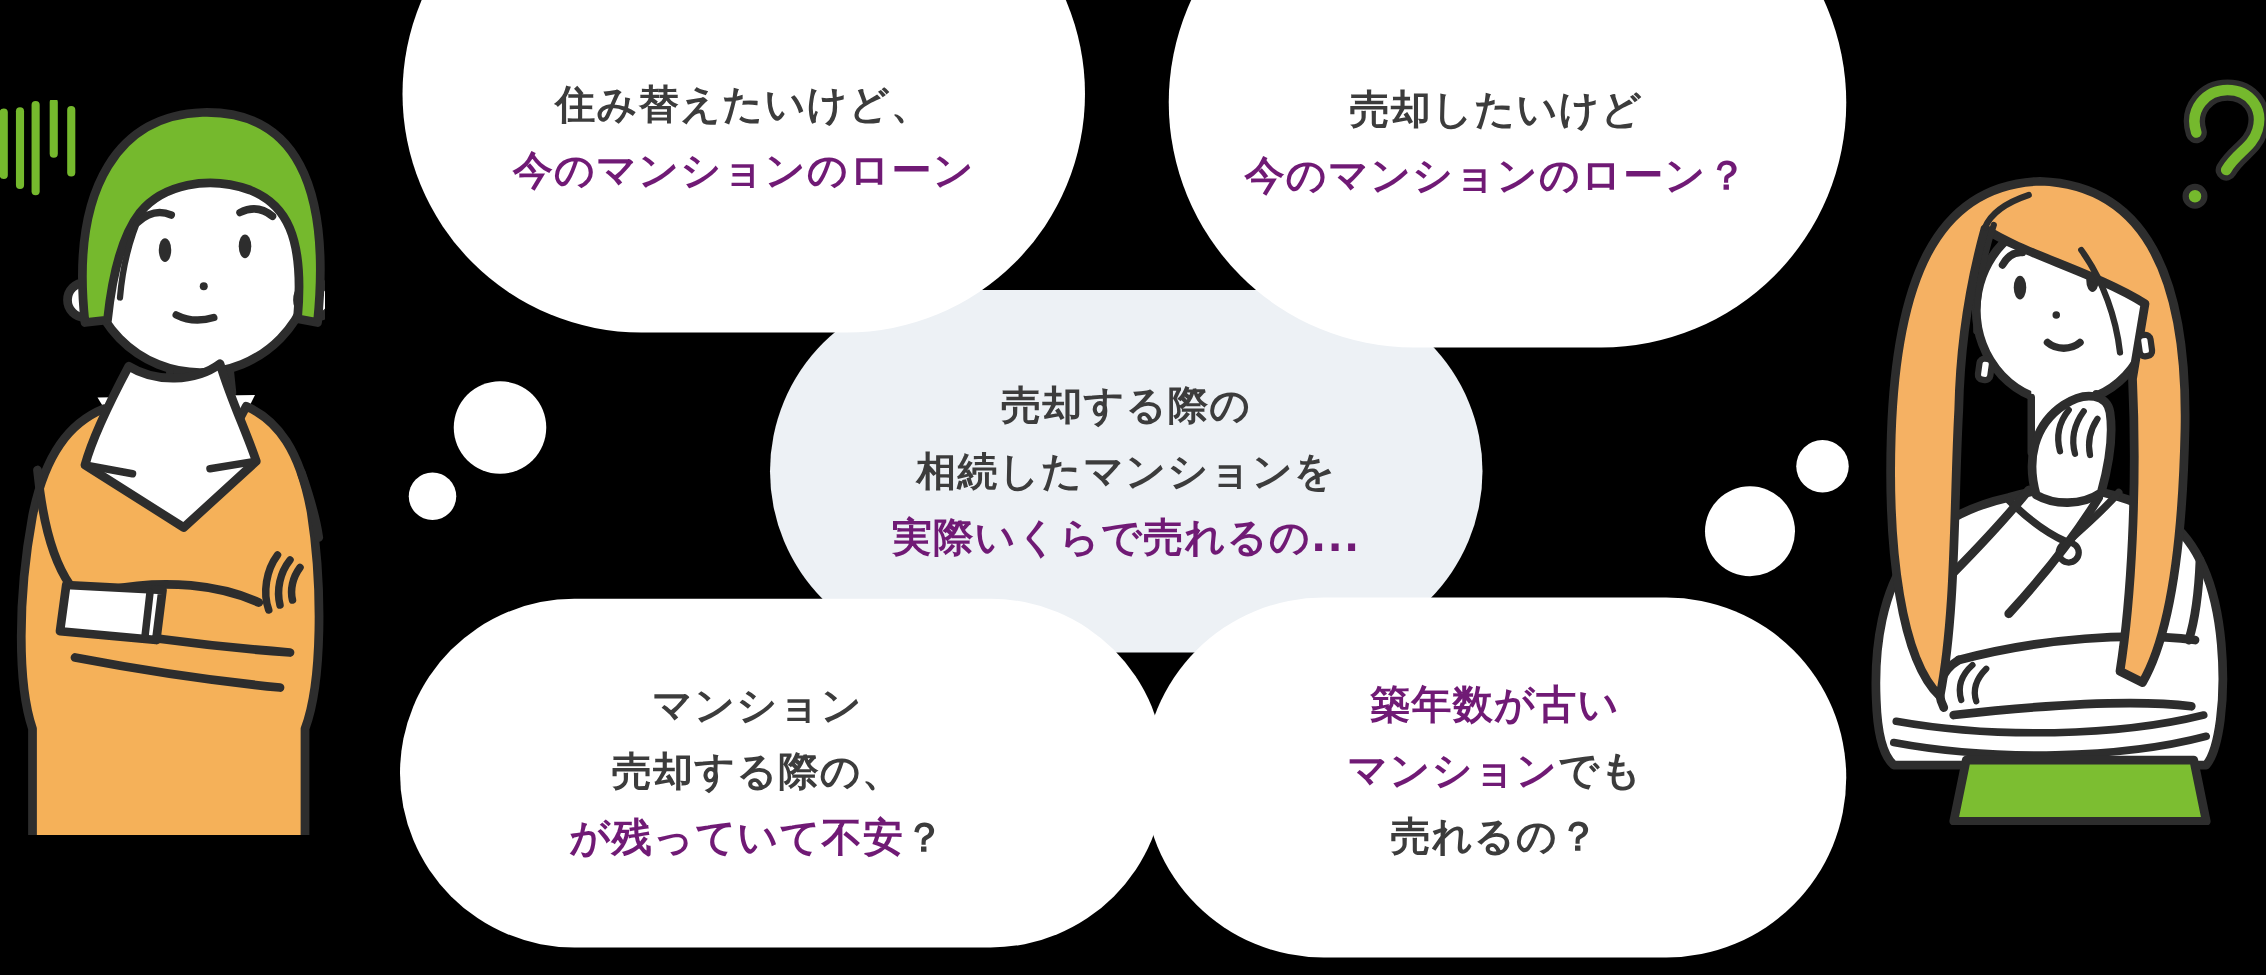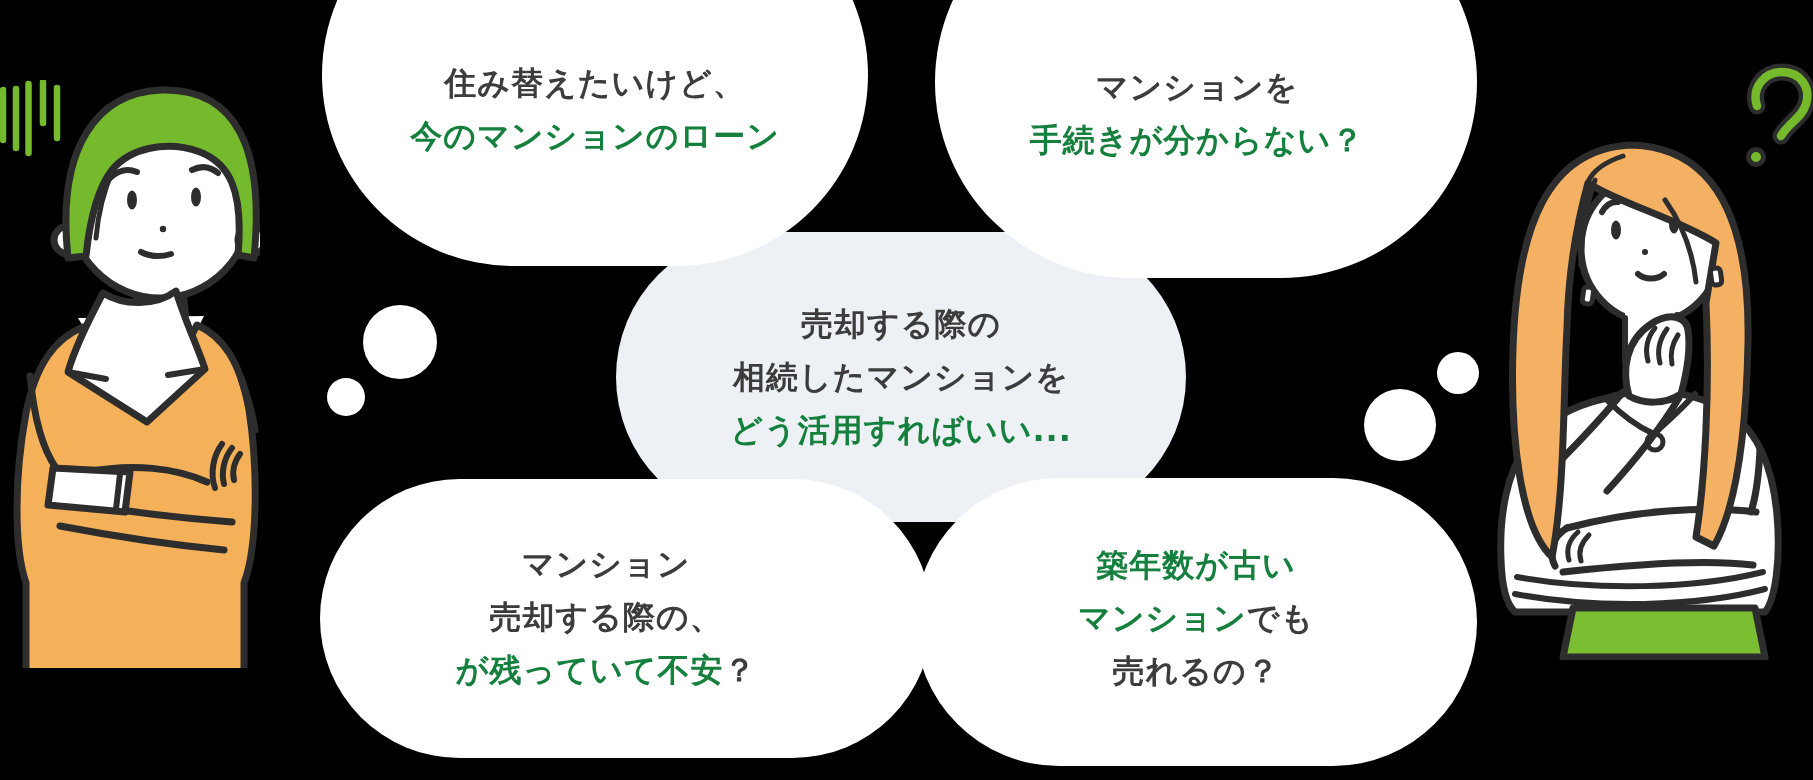--- a/index.html
+++ b/index.html
@@ -10,23 +10,23 @@
   .b2{left:935px;top:-114px;width:542px;height:392px;border-radius:196px;}
   .b3{left:616px;top:232px;width:570px;height:290px;border-radius:145px;background:#EDF1F5;}
   .b4{left:320px;top:479px;width:612px;height:279px;border-radius:140px;}
   .b5{left:915px;top:478px;width:562px;height:288px;border-radius:144px;}
   .bubble-text{position:absolute;left:0;width:100%;text-align:center;font-weight:700;
                font-size:32px;color:#3C3C3C;letter-spacing:1px;}
   .b1 .bubble-text{top:173px;}
   .b2 .bubble-text{top:175px;left:-9px;}
   .b3 .bubble-text{top:66px;}
   .b4 .bubble-text{top:59px;left:-20px;}
-  .b5 .bubble-text{top:61px;}
+  .b5 .bubble-text{top:61px;font-family:Liberation Mono, monospace;}
   .line{height:53px;line-height:53px;white-space:nowrap;}
-  .accent{color:#15803d;}
+  .accent{color:#701a75;}
   .dark{color:#3C3C3C;}
   .dot{position:absolute;background:#FFFFFF;border-radius:50%;}
   .dot-l1{left:363px;top:305px;width:74px;height:74px;}
   .dot-l2{left:327px;top:378px;width:38px;height:38px;}
   .dot-r1{left:1364px;top:389px;width:72px;height:72px;}
   .dot-r2{left:1437px;top:352px;width:42px;height:42px;}
   .figure{position:absolute;}
   .fig-man{left:8px;top:78px;}
   .fig-woman{left:1455px;top:60px;}
   .fig-stress{left:0;top:80px;}
@@ -72,35 +72,35 @@
       <path d="M214,366 C205,378 202,396 207,410 M224,370 C216,380 213,394 216,406 M232,376 C226,384 224,394 226,402" stroke-width="6"></path>
       <path d="M45,390 L122,394 L117,434 L40,427 Z" fill="#FFFFFF"></path>
       <path d="M112,396 L108,431" stroke-width="6"></path>
     </g>
   </svg>
 
   <div class="bubble b3">
     <div class="bubble-text">
       <div class="line"><span class="dark">売却する際の</span></div>
       <div class="line"><span class="dark">相続したマンションを</span></div>
-      <div class="line"><span class="accent">どう活用すればいい...</span></div>
+      <div class="line"><span class="accent">実際いくらで売れるの...</span></div>
     </div>
   </div>
 
   <div class="bubble b1">
     <div class="bubble-text">
       <div class="line"><span class="dark">住み替えたいけど、</span></div>
       <div class="line"><span class="accent">今のマンションのローン</span></div>
     </div>
   </div>
 
   <div class="bubble b2">
     <div class="bubble-text">
-      <div class="line"><span class="dark">マンションを</span></div>
-      <div class="line"><span class="accent">手続きが分からない？</span></div>
+      <div class="line"><span class="dark">売却したいけど</span></div>
+      <div class="line"><span class="accent">今のマンションのローン？</span></div>
     </div>
   </div>
 
   <div class="bubble b4">
     <div class="bubble-text">
       <div class="line"><span class="dark">マンション</span></div>
       <div class="line"><span class="dark">売却する際の、</span></div>
       <div class="line"><span class="accent">が残っていて不安</span><span class="dark">？</span></div>
     </div>
   </div>

